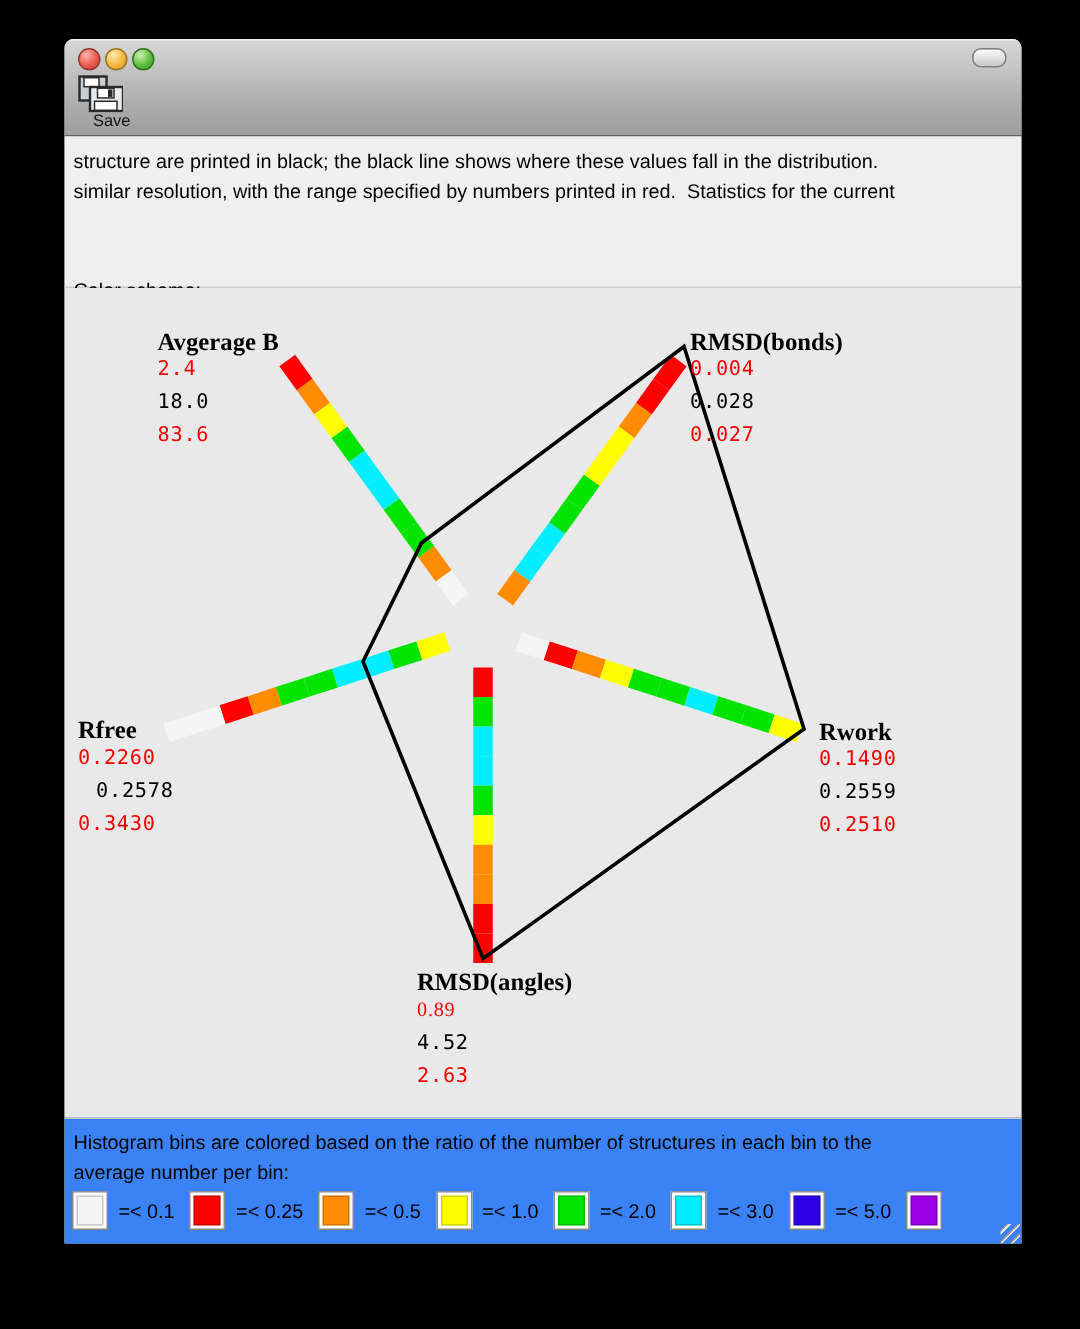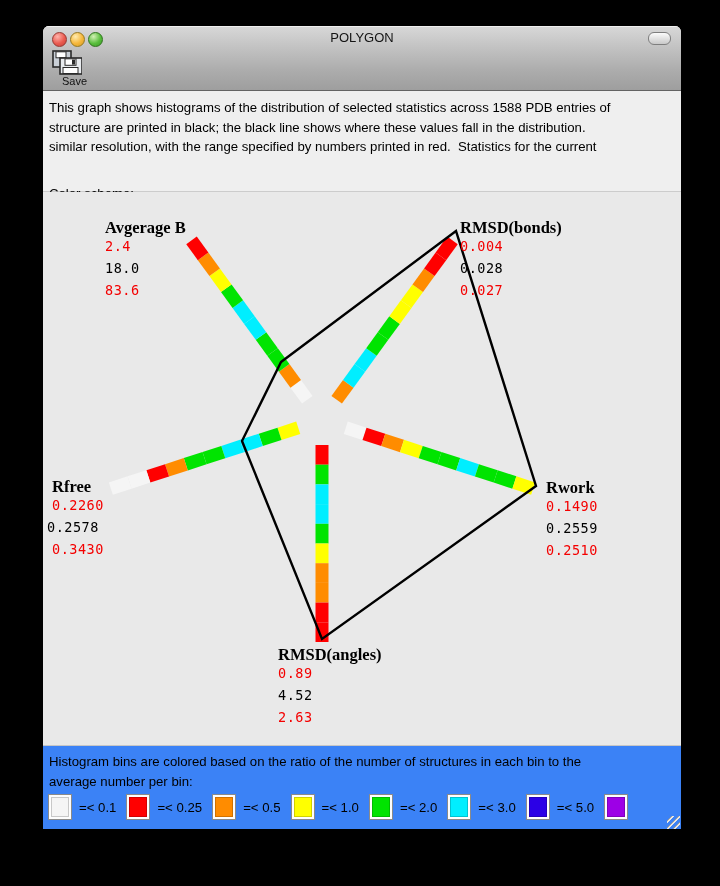--- a/index.html
+++ b/index.html
@@ -63,39 +63,37 @@
     <div id="titlebar">
       <div class="tl" id="tl-close">
           <span></span>
         </div>
       <div class="tl" id="tl-min">
           <span></span>
         </div>
       <div class="tl" id="tl-zoom">
           <span></span>
         </div>
-      <div id="win-title">POLYGON</div>
       <div id="pill-btn"></div>
     </div>
     <div id="save-btn">
       <svg width="30" height="25" viewBox="0 0 30 25">
         <rect x="1" y="1" width="18" height="16" fill="#C9CFD6" stroke="#2A2A2A" stroke-width="1.6"></rect>
         <rect x="4" y="1.8" width="10" height="6" fill="#FFFFFF" stroke="#2A2A2A" stroke-width="1"></rect>
         <rect x="8" y="8" width="22" height="16" fill="#E8EBEE" stroke="#2A2A2A" stroke-width="1.6"></rect>
         <rect x="13" y="8.8" width="11" height="6.5" fill="#FFFFFF" stroke="#2A2A2A" stroke-width="1"></rect>
         <rect x="20" y="9.6" width="3" height="5" fill="#2A2A2A"></rect>
         <rect x="11" y="17.5" width="15" height="6" fill="#FFFFFF" stroke="#2A2A2A" stroke-width="1"></rect>
       </svg>
       <div id="save-label">Save</div>
     </div>
   </div>
 
   <div id="desc-section">
     <div id="desc-text">
-      <div class="desc-line">This graph shows histograms of the distribution of selected statistics across 1588 PDB entries of</div>
       <div class="desc-line">structure are printed in black; the black line shows where these values fall in the distribution.</div>
       <div class="desc-line">similar resolution, with the range specified by numbers printed in red.  Statistics for the current</div>
     </div>
     <div id="scheme-row">
       <span id="scheme-label">Color scheme:</span>
     </div>
   </div>
 
   <div id="plot-panel">
     <svg id="plot-svg" width="638" height="553" viewBox="43 192 638 553">
@@ -158,26 +156,26 @@
         <div class="axis-val val-red" style="left: 62px; top: 90px;">83.6</div>
         <div class="axis-label" style="left: 417px; top: 26px;">RMSD(bonds)</div>
         <div class="axis-val val-red" style="left: 417px; top: 46px;">0.004</div>
         <div class="axis-val val-black" style="left: 417px; top: 68px;">0.028</div>
         <div class="axis-val val-red" style="left: 417px; top: 90px;">0.027</div>
         <div class="axis-label" style="left: 503px; top: 286px;">Rwork</div>
         <div class="axis-val val-red" style="left: 503px; top: 306px;">0.1490</div>
         <div class="axis-val val-black" style="left: 503px; top: 328px;">0.2559</div>
         <div class="axis-val val-red" style="left: 503px; top: 350px;">0.2510</div>
         <div class="axis-label" style="left: 235px; top: 453px;">RMSD(angles)</div>
-        <div class="axis-val val-red" style="left: 235px; top: 473px;">0.89</div>
+        <div class="axis-val val-red" style="left: 235px; top: 473px; font-family: Liberation Serif, serif;">0.89</div>
         <div class="axis-val val-black" style="left: 235px; top: 495px;">4.52</div>
         <div class="axis-val val-red" style="left: 235px; top: 517px;">2.63</div>
         <div class="axis-label" style="left: 9px; top: 285px;">Rfree</div>
         <div class="axis-val val-red" style="left: 9px; top: 305px;">0.2260</div>
-        <div class="axis-val val-black" style="left: 4px; top: 327px;">0.2578</div>
+        <div class="axis-val val-black" style="left: 21px; top: 327px;">0.2578</div>
         <div class="axis-val val-red" style="left: 9px; top: 349px;">0.3430</div>
       </div>
   </div>
 
   <div id="footer">
     <div id="footer-text">
       <div class="desc-line">Histogram bins are colored based on the ratio of the number of structures in each bin to the</div>
       <div class="desc-line">average number per bin:</div>
     </div>
     <div id="legend-row">

